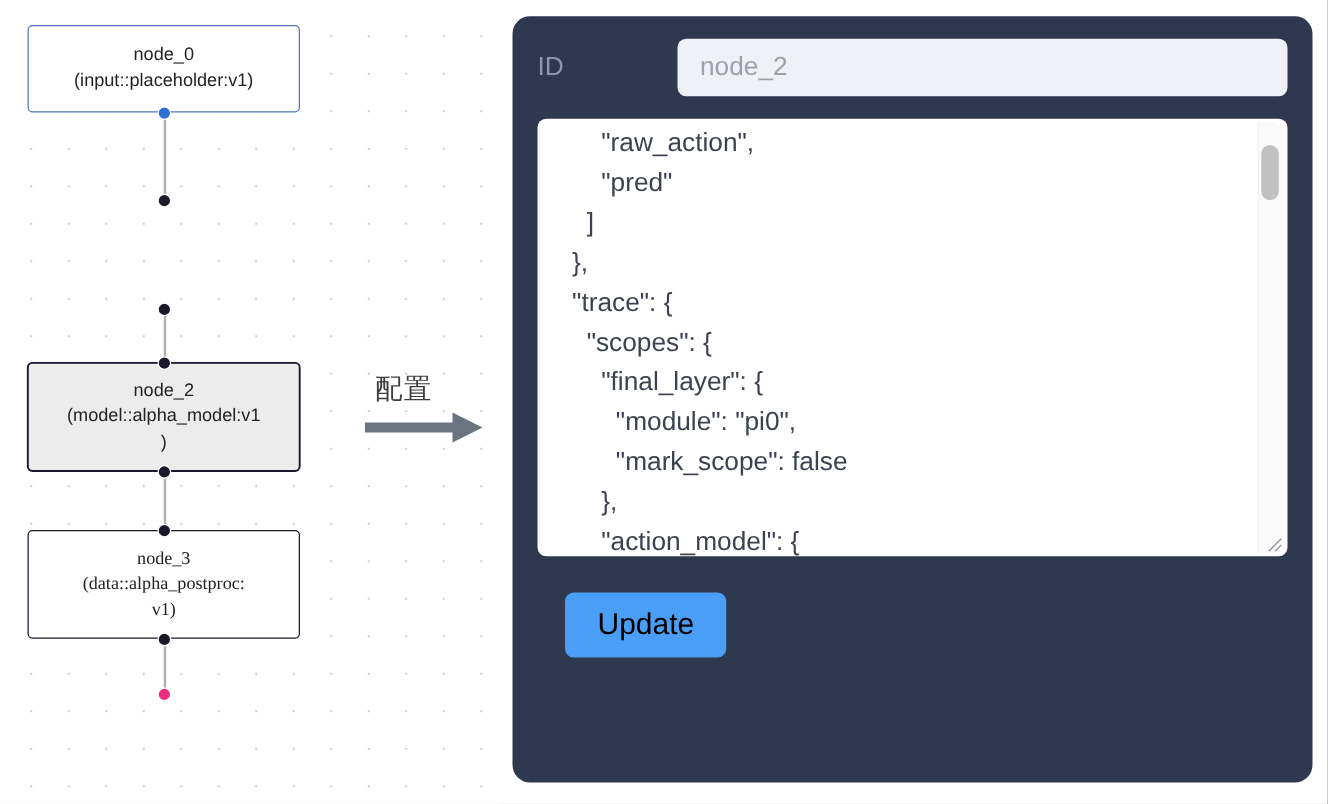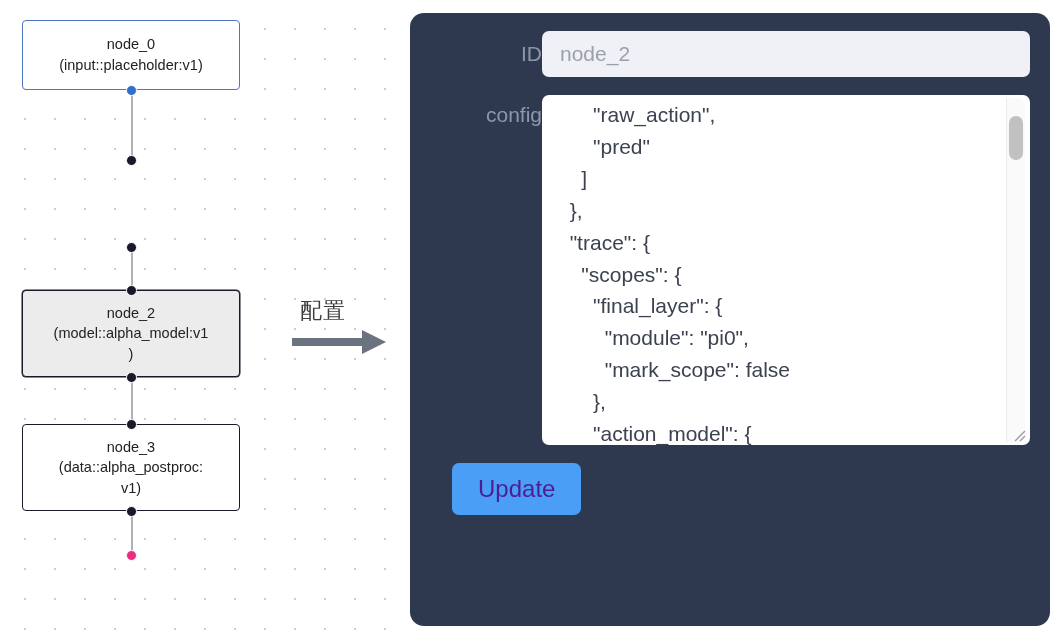--- a/index.html
+++ b/index.html
@@ -120,21 +120,21 @@
   }
 
   .field-row {
     display: flex;
     align-items: flex-start;
     margin-bottom: 18px;
   }
   .field-label {
     width: 112px;
     flex: 0 0 112px;
-    text-align: right;
+    text-align: left;
     box-sizing: border-box;
     color: #8d97ab;
     font-size: 21px;
     line-height: 46px;
   }
   .field-label.top { line-height: 40px; }
 
   .field-input {
     flex: 1 1 auto;
     height: 46px;
@@ -190,27 +190,28 @@
   .resize-grip {
     position: absolute;
     right: 3px; bottom: 2px;
     width: 16px; height: 16px;
     pointer-events: none;
   }
 
   .update-row { padding-left: 22px; margin-top: 8px; }
   #update-button {
     background: #4a9ef5;
-    color: #4c1d95;
+    color: #000000;
     border: none;
     border-radius: 7px;
     font-size: 24px;
     font-family: "Liberation Sans", sans-serif;
     padding: 12px 26px;
     cursor: pointer;
+    margin-top: 11px;
   }
 </style>
 </head>
 <body>
 
 <div id="graph-canvas">
   <div id="flow-layer">
 
     <div class="edge" style="top:90px;height:66px;"></div>
     <div class="edge" style="top:247px;height:58px;"></div>
@@ -227,21 +228,21 @@
     <div class="handle" style="top:242px;"></div>
 
     <div class="node n-selected" style="top:290px;height:87px;">
       <div class="nlabel">node_2
 (model::alpha_model:v1
 )</div>
     </div>
     <div class="handle" style="top:285px;"></div>
     <div class="handle" style="top:372px;"></div>
 
-    <div class="node" style="top:424px;height:87px;">
+    <div class="node" style="top:424px;height:87px;font-family:Liberation Serif, serif;">
       <div class="nlabel">node_3
 (data::alpha_postproc:
 v1)</div>
     </div>
     <div class="handle" style="top:419px;"></div>
     <div class="handle" style="top:506px;"></div>
 
     <div class="handle h-pink" style="top:550px;"></div>
   </div>
 </div>
@@ -255,21 +256,20 @@
 
 <div id="config-panel">
 
   <div class="field-row">
     <div class="field-label">ID</div>
     <input class="field-input" type="text" readonly="" value="node_2" style="">
   </div>
 
 
   <div class="field-row">
-    <div class="field-label top">config</div>
     <div class="textarea-wrap">
       <textarea class="config-textarea" spellcheck="false" style="">      "raw_action",
       "pred"
     ]
   },
   "trace": {
     "scopes": {
       "final_layer": {
         "module": "pi0",
         "mark_scope": false

